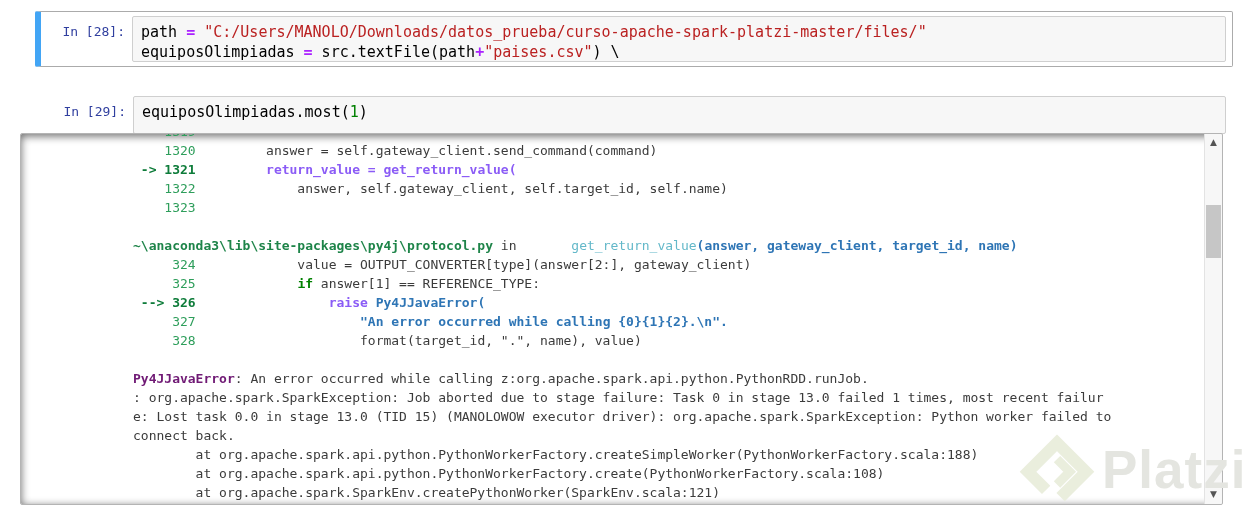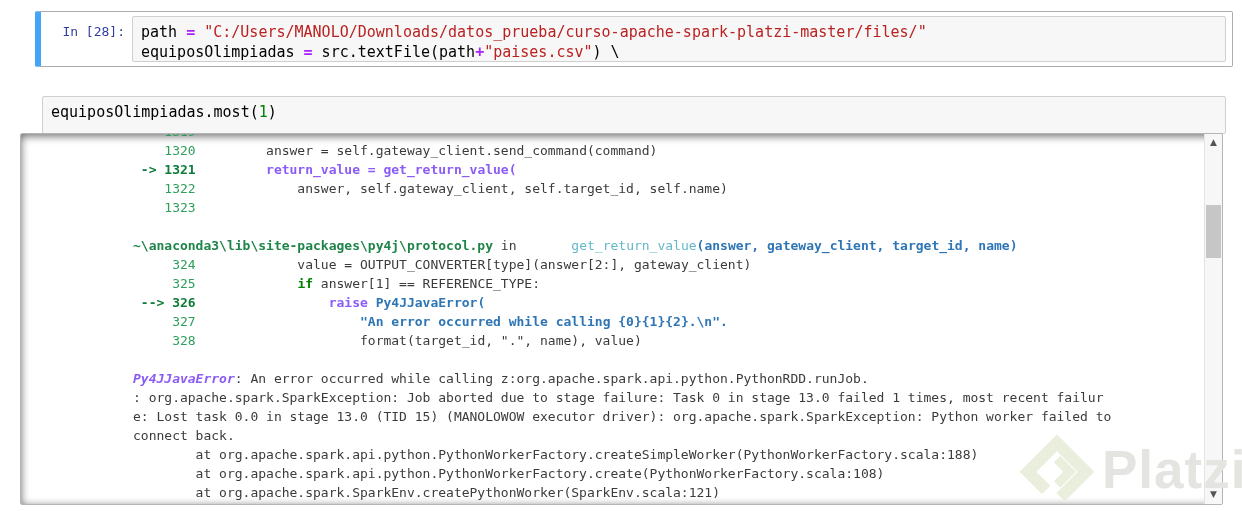--- a/index.html
+++ b/index.html
@@ -49,21 +49,21 @@
   .tk-kw2 {color:#008000;font-weight:bold;}
   .tk-num {color:#008000;}
   .tk-p   {color:#3b3b3b;}
   .tk-ln  {color:#2e9e5b;}
   .tk-lnb {color:#0e7c3a;font-weight:bold;}
   .tk-cur {color:#8b5cf6;font-weight:bold;}
   .tk-fp  {color:#1e8449;font-weight:bold;}
   .tk-fn  {color:#63b8c9;margin-left:47px;}
   .tk-args{color:#2e75b5;font-weight:bold;}
   .tk-sb  {color:#2e75b5;font-weight:bold;}
-  .tk-err {color:#8b5cf6;font-weight:bold;font-style:italic;}
+  .tk-err {color:#701a75;font-weight:bold;}
 
   
   .vscrollbar{
     position:absolute;right:0;top:0;bottom:0;width:17px;
     background:#f7f7f7;border-left:1px solid #e3e3e3;z-index:4;
   }
   .sb-arrow{
     position:absolute;left:0;width:17px;height:16px;text-align:center;
     color:#555;font-size:9px;line-height:16px;
     font-family:"DejaVu Sans",sans-serif;cursor:default;
@@ -89,20 +89,21 @@
 </style>
 </head>
 <body>
 
 <div class="cell cell1 selected">
   <div class="prompt-col">In [28]:</div>
   <div class="input-box"><div class="tline"><span class="tk-c">path </span><span class="tk-op">=</span><span class="tk-c"> </span><span class="tk-str">"C:/Users/MANOLO/Downloads/datos_prueba/curso-apache-spark-platzi-master/files/"</span></div><div class="tline"><span class="tk-c">equiposOlimpiadas </span><span class="tk-op">=</span><span class="tk-c"> src.textFile(path</span><span class="tk-op">+</span><span class="tk-str">"paises.csv"</span><span class="tk-c">) \</span></div><div class="tline"><span class="tk-c">        .map(</span><span class="tk-kw">lambda</span><span class="tk-c"> line : line.split(</span><span class="tk-str">","</span><span class="tk-c">))</span></div></div>
 </div>
 
 <div class="cell cell2">
+  <div class="prompt-col">In [29]:</div>
   <div class="input-box"><div class="tline"><span class="tk-c">equiposOlimpiadas.most(</span><span class="tk-num">1</span><span class="tk-c">)</span></div></div>
 </div>
 
 <div class="output-scroll">
   <div class="tb-content"><div class="tline"><span class="tk-ln">    1319 </span></div><div class="tline"><span class="tk-ln">    1320 </span><span class="tk-p">        answer = self.gateway_client.send_command(command)</span></div><div class="tline"><span class="tk-lnb"> -&gt; 1321 </span><span class="tk-cur">        return_value = get_return_value(</span></div><div class="tline"><span class="tk-ln">    1322 </span><span class="tk-p">            answer, self.gateway_client, self.target_id, self.name)</span></div><div class="tline"><span class="tk-ln">    1323 </span></div><div class="tline">&nbsp;</div><div class="tline"><span class="tk-fp">~\anaconda3\lib\site-packages\py4j\protocol.py</span><span class="tk-p"> in </span><span class="tk-fn">get_return_value</span><span class="tk-args">(answer, gateway_client, target_id, name)</span></div><div class="tline"><span class="tk-ln">     324 </span><span class="tk-p">            value = OUTPUT_CONVERTER[type](answer[2:], gateway_client)</span></div><div class="tline"><span class="tk-ln">     325 </span><span class="tk-p">            </span><span class="tk-kw2">if</span><span class="tk-p"> answer[1] == REFERENCE_TYPE:</span></div><div class="tline"><span class="tk-lnb"> --&gt; 326 </span><span class="tk-p">                </span><span class="tk-cur">raise </span><span class="tk-sb">Py4JJavaError(</span></div><div class="tline"><span class="tk-ln">     327 </span><span class="tk-p">                    </span><span class="tk-sb">"An error occurred while calling {0}{1}{2}.\n".</span></div><div class="tline"><span class="tk-ln">     328 </span><span class="tk-p">                    format(target_id, ".", name), value)</span></div><div class="tline">&nbsp;</div><div class="tline"><span class="tk-err">Py4JJavaError</span><span class="tk-p">: An error occurred while calling z:org.apache.spark.api.python.PythonRDD.runJob.</span></div><div class="tline"><span class="tk-p">: org.apache.spark.SparkException: Job aborted due to stage failure: Task 0 in stage 13.0 failed 1 times, most recent failur</span></div><div class="tline"><span class="tk-p">e: Lost task 0.0 in stage 13.0 (TID 15) (MANOLOWOW executor driver): org.apache.spark.SparkException: Python worker failed to</span></div><div class="tline"><span class="tk-p">connect back.</span></div><div class="tline"><span class="tk-p">        at org.apache.spark.api.python.PythonWorkerFactory.createSimpleWorker(PythonWorkerFactory.scala:188)</span></div><div class="tline"><span class="tk-p">        at org.apache.spark.api.python.PythonWorkerFactory.create(PythonWorkerFactory.scala:108)</span></div><div class="tline"><span class="tk-p">        at org.apache.spark.SparkEnv.createPythonWorker(SparkEnv.scala:121)</span></div></div>
   <div class="vscrollbar">
     <div class="sb-arrow sb-up">▲</div>
     <div class="sb-thumb"></div>
     <div class="sb-arrow sb-down">▼</div>
   </div>

